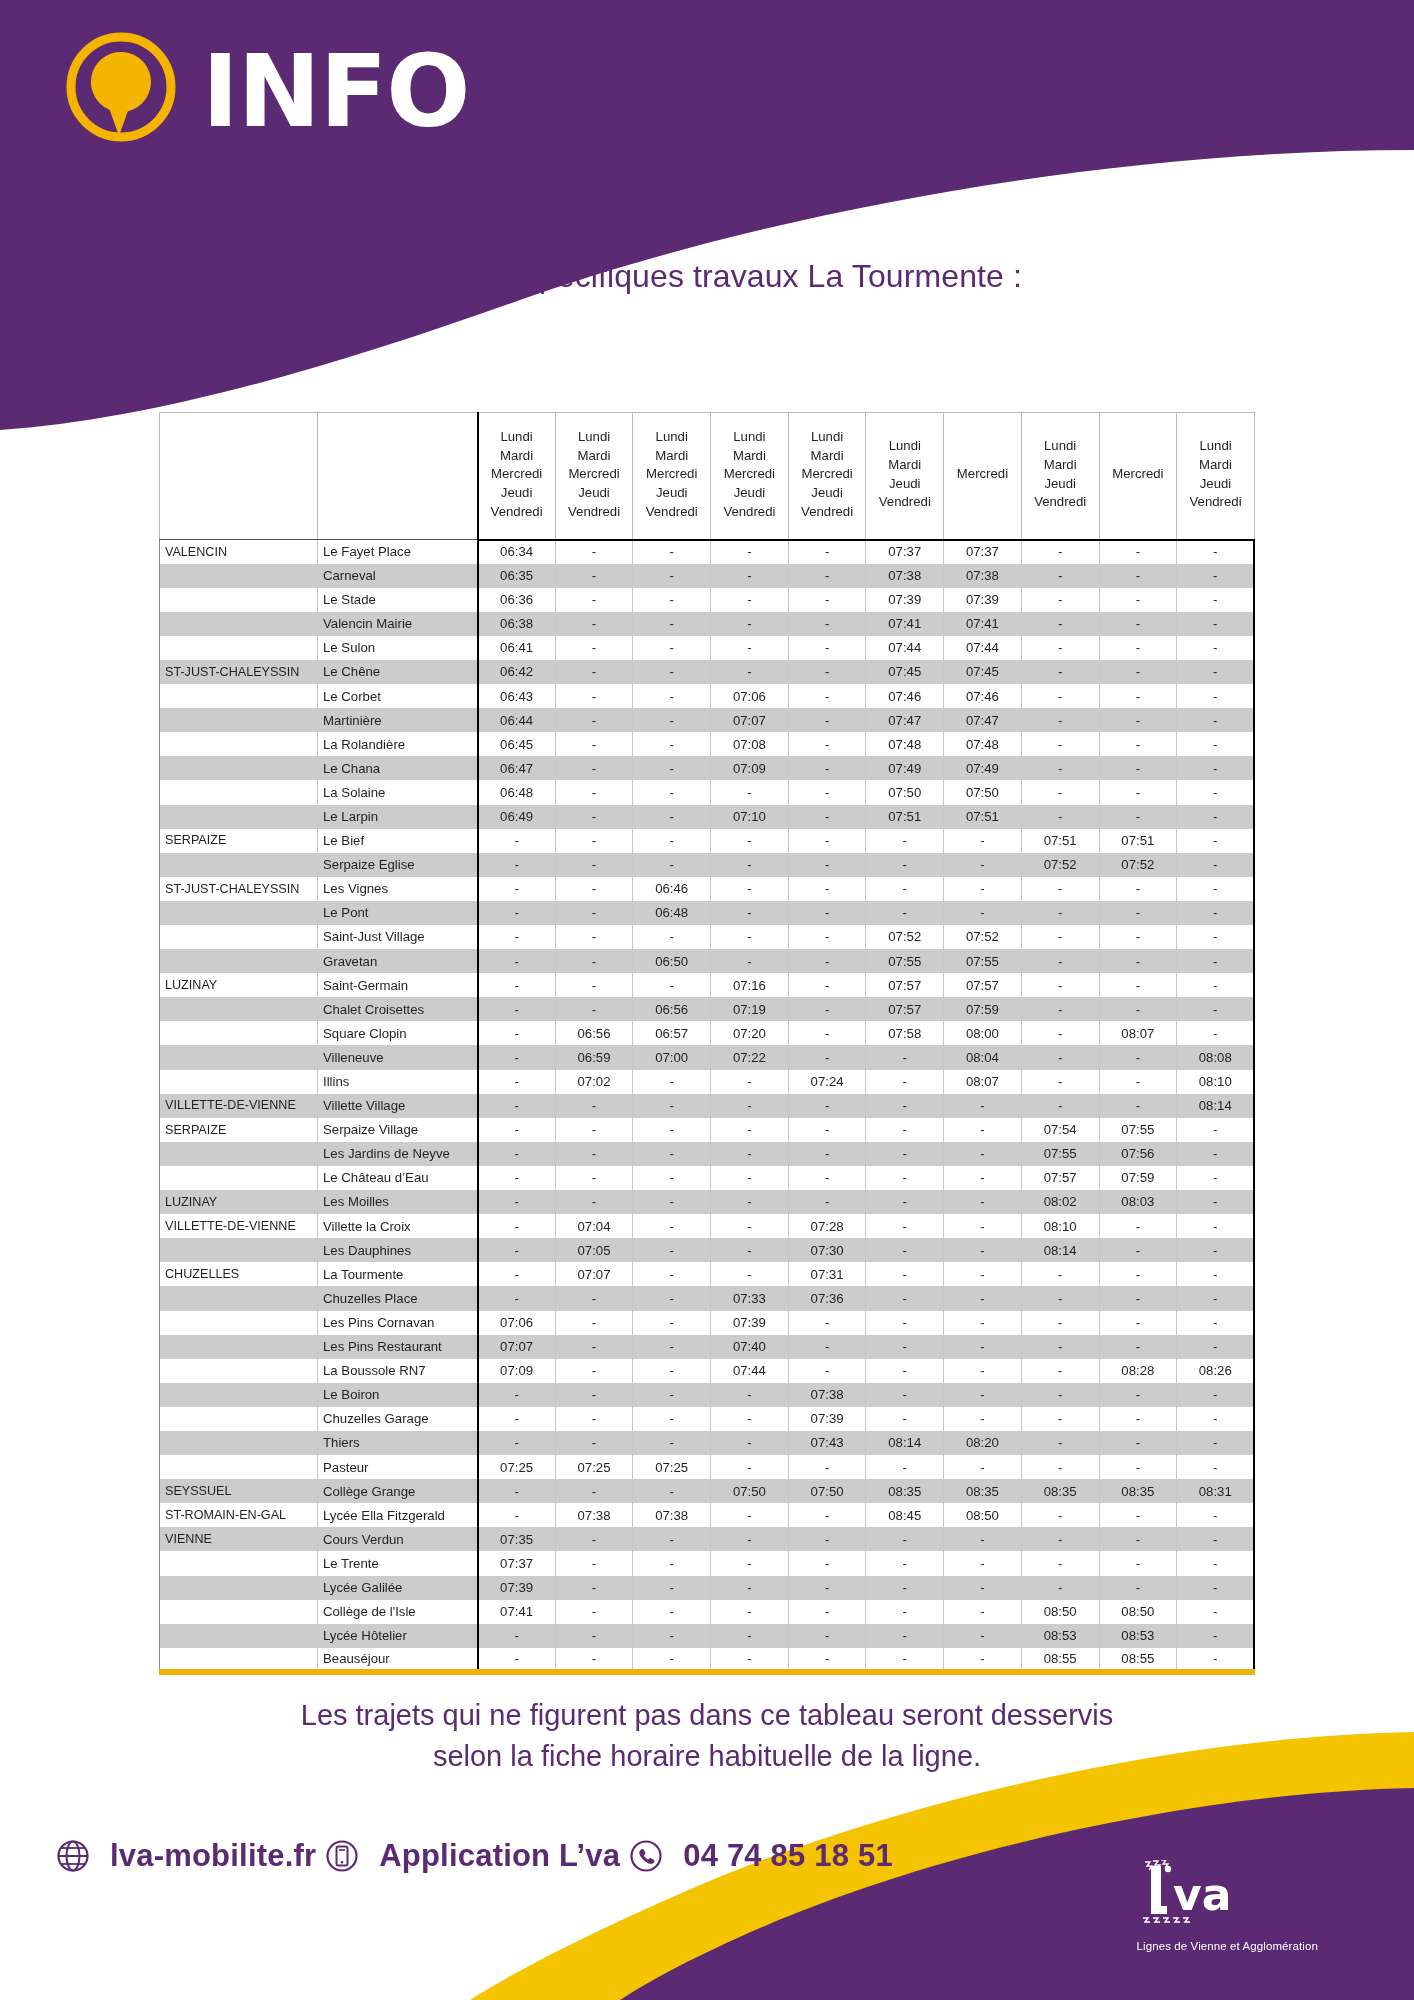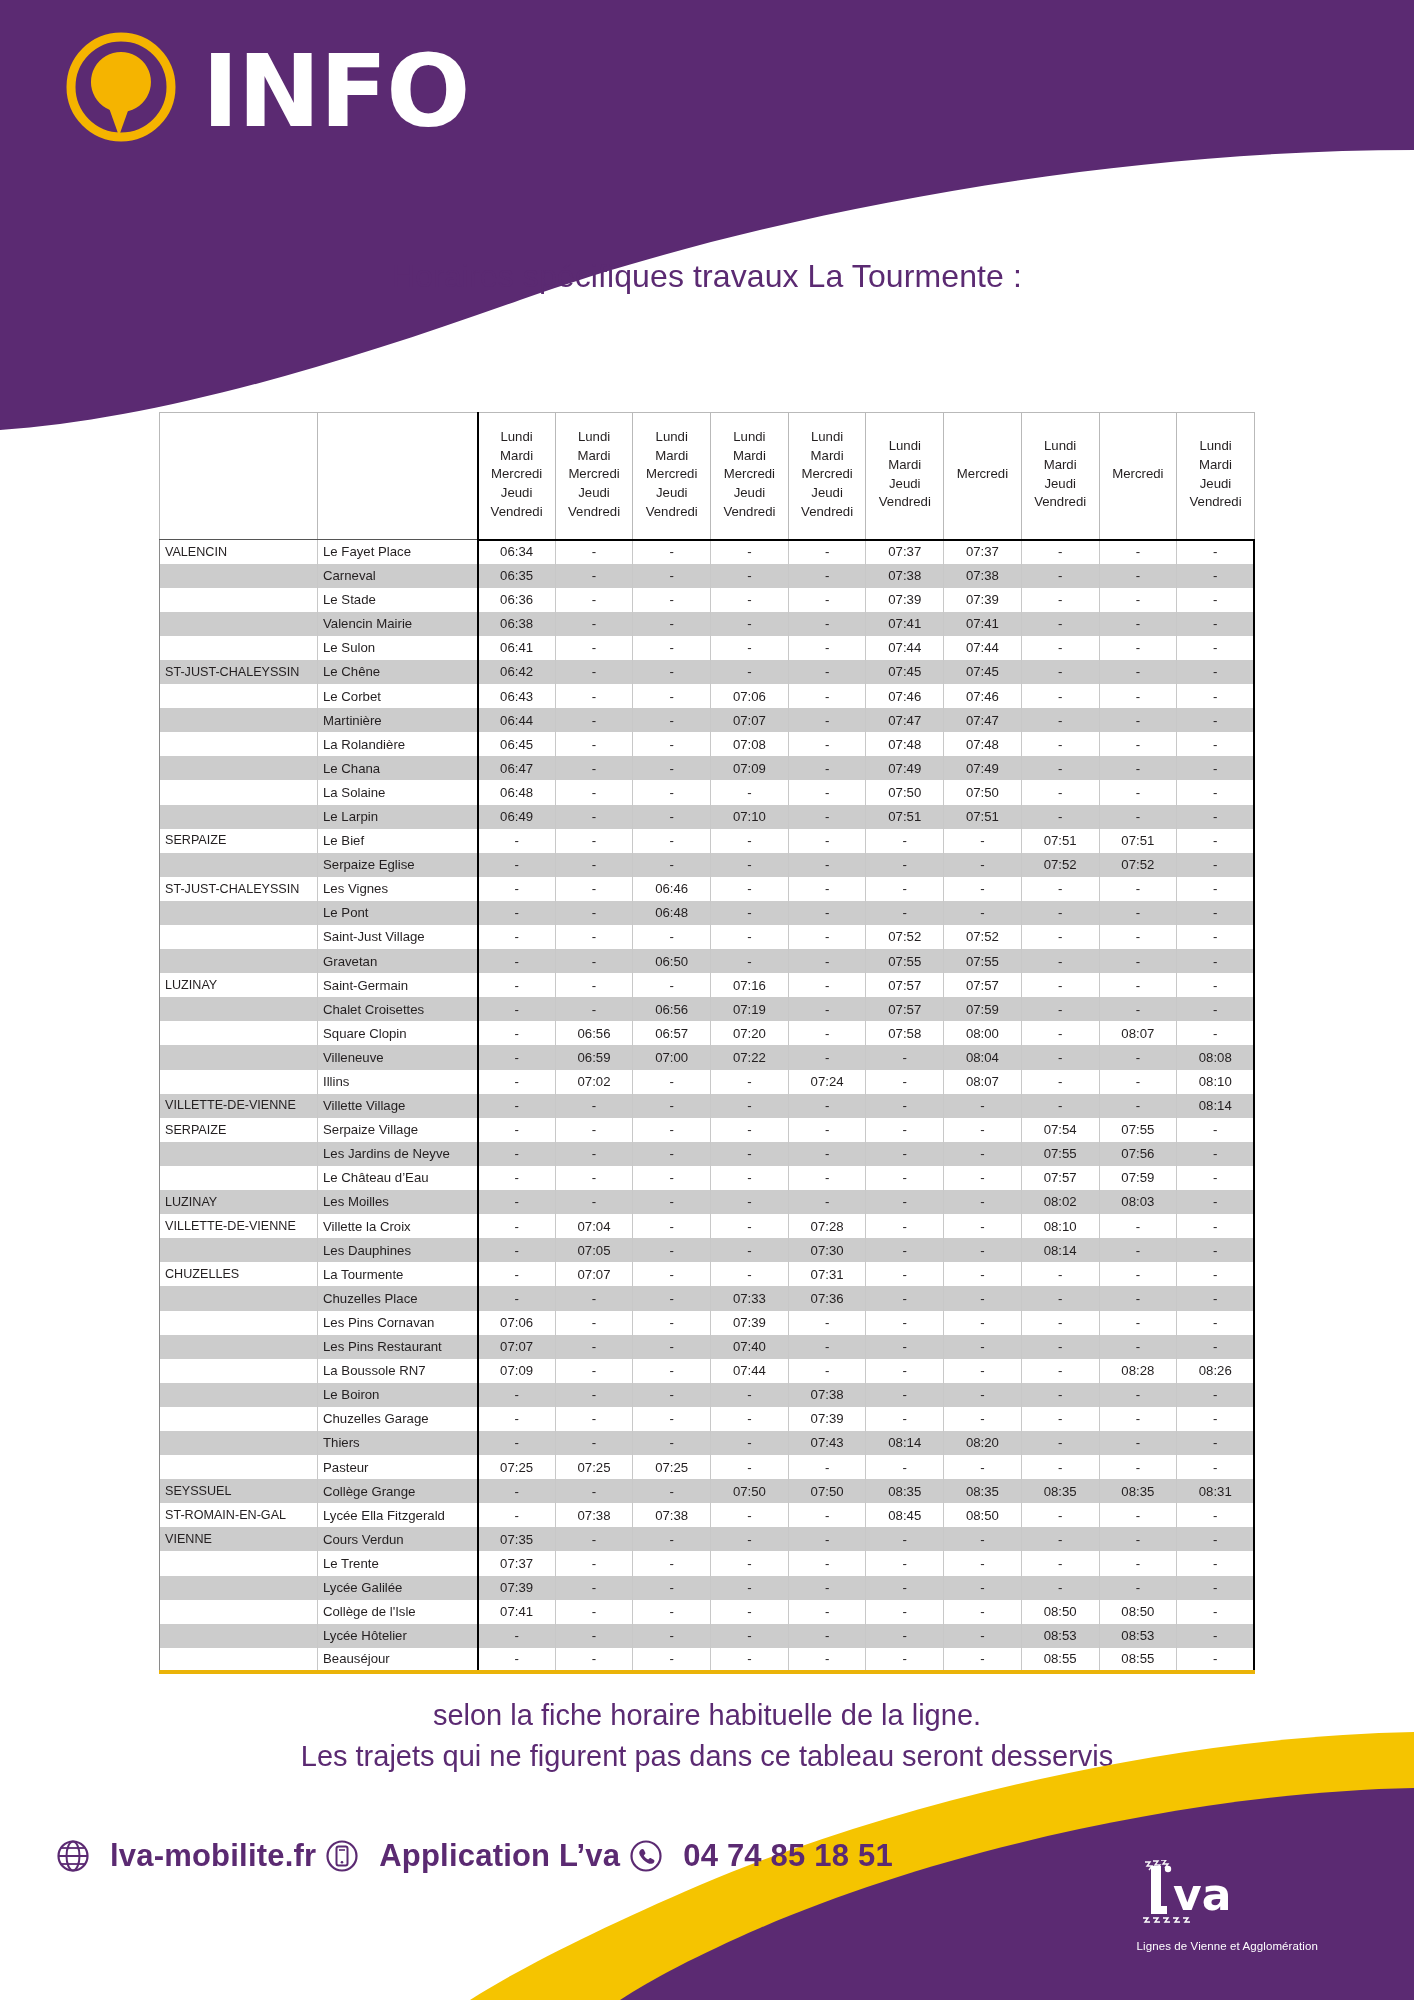--- a/index.html
+++ b/index.html
@@ -84,21 +84,21 @@
   }
   table.tt tbody td.stop {
     text-align: left; font-size: 13.2px;
   }
   table.tt tbody td.time {
     text-align: center; font-size: 13.2px;
   }
   table.tt tbody td.firsttime { border-left: 2px solid #000000; }
   table.tt tbody td.lastcell  { border-right: 2px solid #000000; }
   table.tt tbody tr.alt td { background: #cccccc; }
-  table.tt tbody tr:last-child td { border-bottom: 4px solid #eab308; }
+  table.tt tbody tr:last-child td { border-bottom: 6px solid #eab308; }
 
   
   .note {
     position: absolute; left: 0; top: 1695px; width: 1414px;
     text-align: center; color: #5b2a72;
     font-size: 29px; line-height: 1.42;
   }
 
   
   .contacts {
@@ -888,22 +888,22 @@
             <td class="time">-</td>
             <td class="time">08:55</td>
             <td class="time">08:55</td>
             <td class="time lastcell">-</td>
           </tr>
         </tbody>
     </table>
   </div>
 
   <div class="note">
+    <div>Les trajets qui ne figurent pas dans ce tableau seront desservis</div>
     <div>selon la fiche horaire habituelle de la ligne.</div>
-    <div>Les trajets qui ne figurent pas dans ce tableau seront desservis</div>
   </div>
 
   <div class="footer-art">
     <svg width="1414" height="290" viewBox="0 0 1414 290" xmlns="http://www.w3.org/2000/svg">
       <path d="M1414,22 C1180,26 900,90 700,175 C600,218 520,258 470,290 L1414,290 Z" fill="#f5c400"></path>
       <path d="M1414,78 C1200,82 940,140 760,218 C700,244 650,270 620,290 L1414,290 Z" fill="#5b2a72"></path>
     </svg>
   </div>
 
   <div class="contacts">

